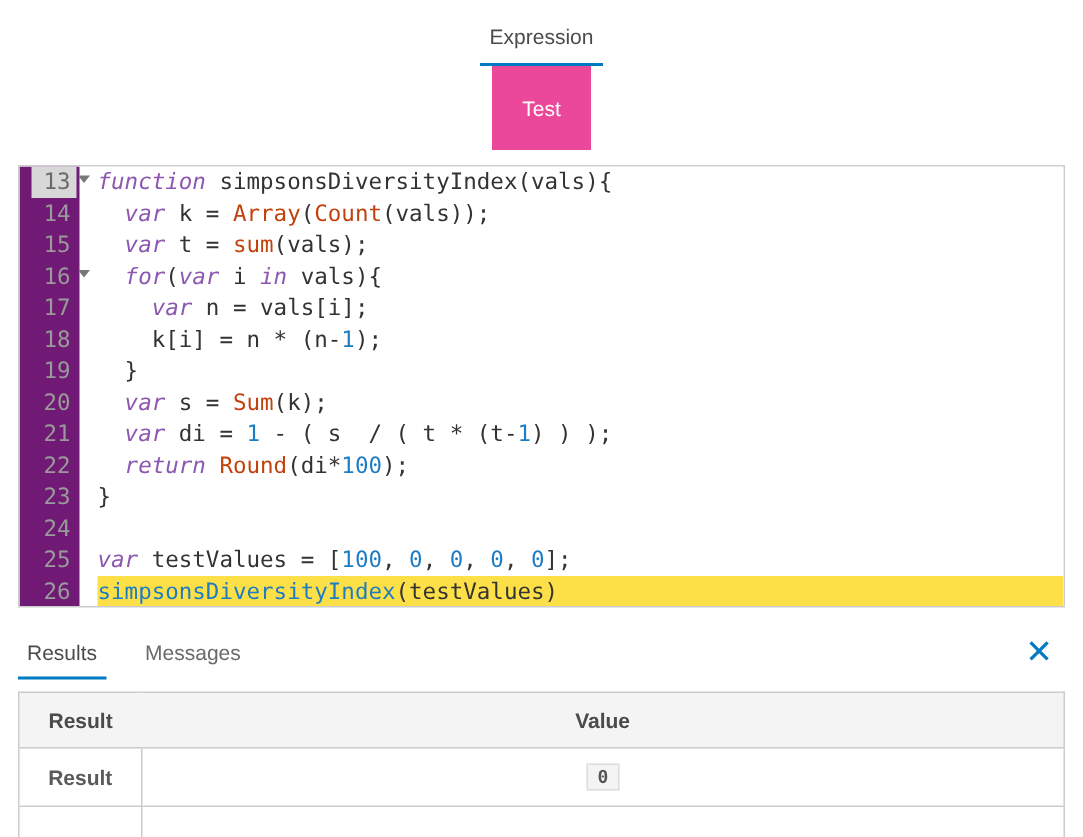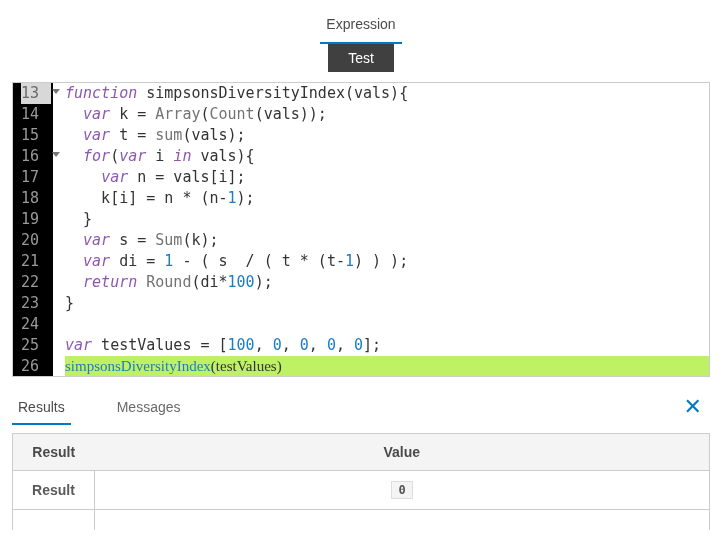--- a/index.html
+++ b/index.html
@@ -26,45 +26,45 @@
     font-size: 14px;
     color: #6a6a6a;
     cursor: pointer;
     border-bottom: 2px solid transparent;
   }
   .tab.active {
     color: #4b4b4b;
     border-bottom: 2px solid #007ac2;
   }
   .test-btn {
-    background: #404040;
+    background: #ec4899;
     color: #fff;
     border: none;
     font-size: 14px;
-    padding: 6px 20px;
+    padding: 20px 20px;
     cursor: pointer;
     font-family: inherit;
   }
   .editor-wrap {
     margin: 10px 12px 12px 12px;
     border: 1px solid #ccc;
     height: 295px;
     overflow: hidden;
   }
   .editor {
     display: flex;
     font-family: "Menlo", "Consolas", monospace;
     font-size: 15px;
     line-height: 21px;
     background: #fff;
   }
   .gutter {
-    background: #000000;
+    background: #701a75;
     color: #9a9a9a;
-    text-align: left;
+    text-align: right;
     padding: 0 2px 0 8px;
     user-select: none;
     min-width: 40px;
   }
   .gutter .gline { padding-right: 4px; position: relative; }
   .gutter .gline.active { background: #d8d8d8; color: #6a6a6a; }
   .fold-marker {
     position: absolute;
     right: -9px;
     top: 6px;
@@ -73,33 +73,33 @@
     border-right: 4px solid transparent;
     border-top: 5px solid #777;
   }
   .code {
     flex: 1;
     padding-left: 12px;
     white-space: pre;
     color: #333;
   }
   .code .cline { height: 21px; }
-  .code .cline.hl { background: #bef264; font-family: Liberation Serif, serif; }
+  .code .cline.hl { background: #fde047; }
   .kw   { color: #8d57b0; font-style: italic; }  
-  .fn   { color: #737373; }  
+  .fn   { color: #c2410c; }  
   .num  { color: #1e7cc2; }  
   .id   { color: #333; }
   .blueid { color: #1e7cc2; }
 
   .results-bar {
     display: flex;
     align-items: center;
     padding: 0 12px;
   }
-  .results-tabs { display: flex; flex: 1; gap: 20px; }
+  .results-tabs { display: flex; flex: 1; }
   .rtab {
     padding: 10px 6px 8px 6px;
     margin-right: 20px;
     font-size: 14px;
     color: #6a6a6a;
     cursor: pointer;
     border-bottom: 2px solid transparent;
   }
   .rtab.active {
     color: #4b4b4b;

